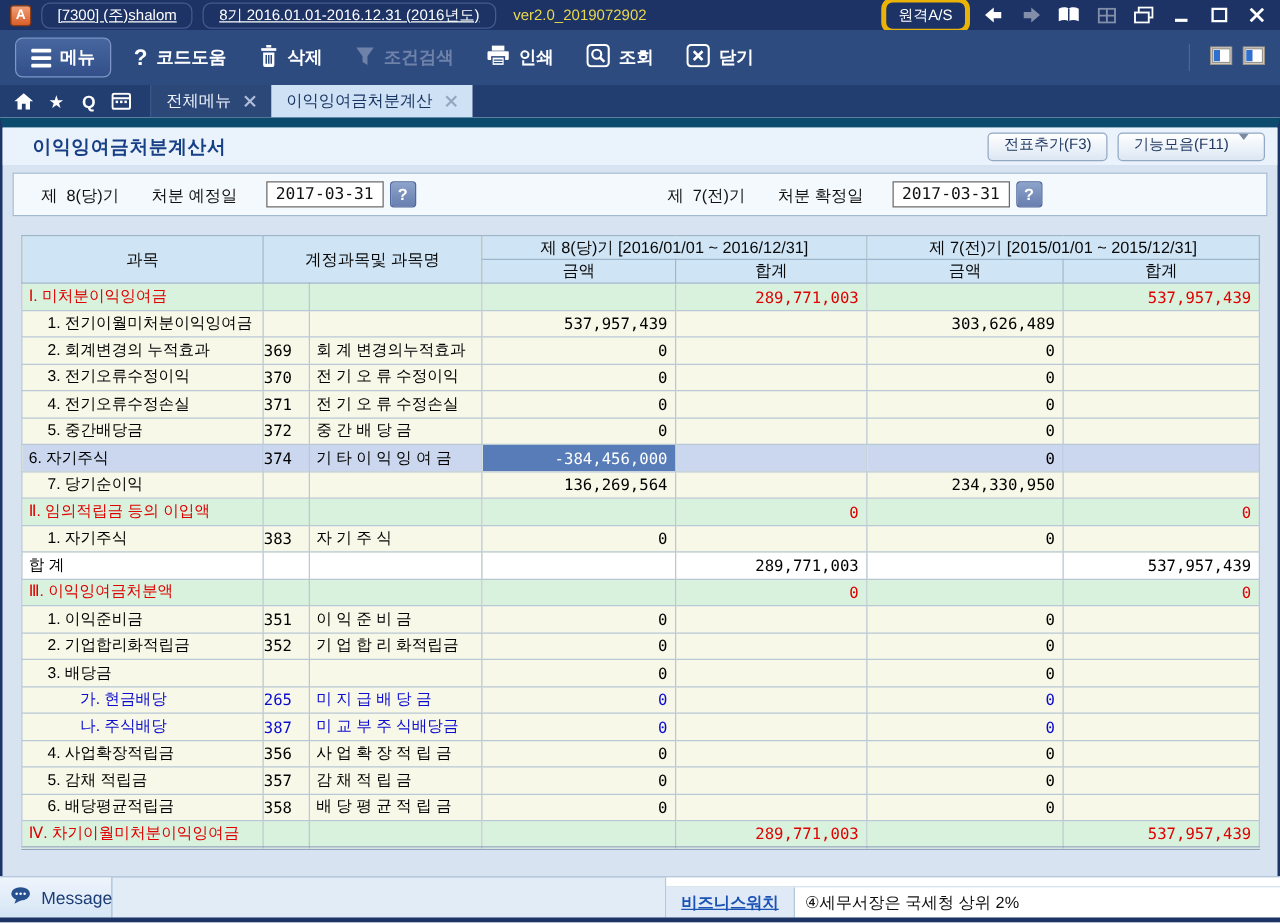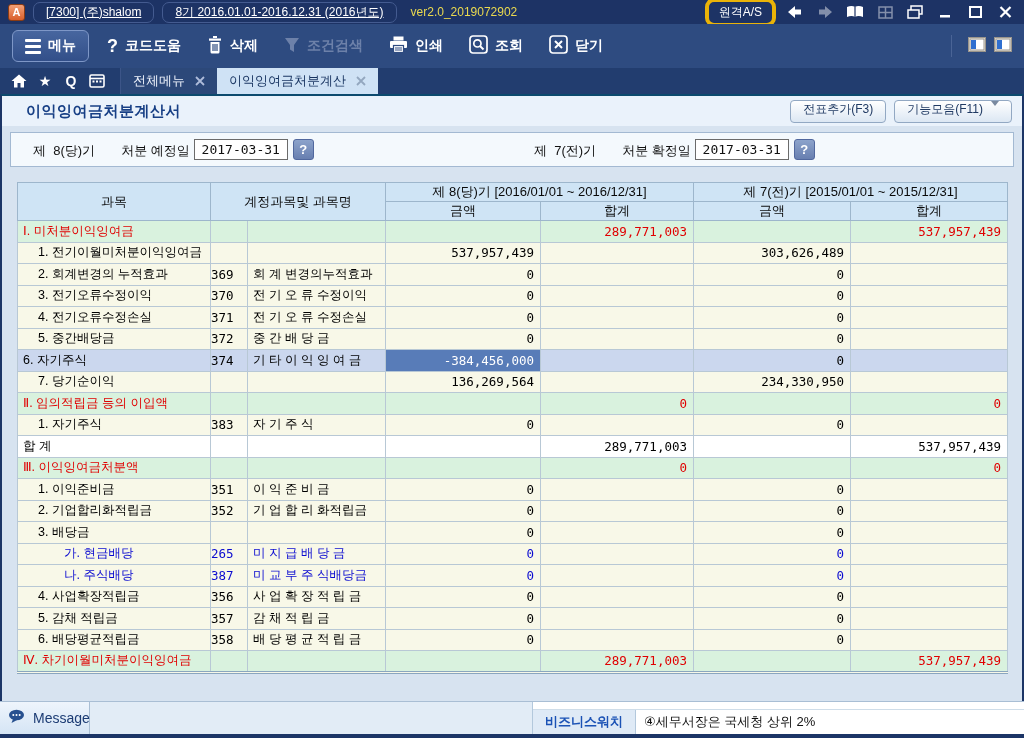--- a/index.html
+++ b/index.html
@@ -32,33 +32,33 @@
   
   .tabbar{height:26px;background:#223d6f;display:flex;align-items:stretch;padding-left:6px;flex:0 0 auto}
   .tbi{width:26px;display:flex;align-items:center;justify-content:center;color:#fff}
   .tbi .glyph{font-size:14px;font-weight:bold;color:#fff}
   .tab{display:flex;align-items:center;padding:0 12px;gap:10px;font-size:13px;white-space:nowrap}
   .tab-inactive{background:#2c4879;color:#eef3fc;border-left:1px solid #3c5588;margin-left:10px}
   .tab-active{background:#cfe2f5;color:#16325f}
   .tabx{display:flex;align-items:center}
 
   
-  .content{flex:1;background:#d7e3f0;border-left:2px solid #1c3566;border-right:2px solid #1c3566;border-top:2px solid #0c4a6e;overflow:hidden}
+  .content{flex:1;background:#d7e3f0;border-left:2px solid #1c3566;border-right:2px solid #1c3566;border-top:8px solid #0c4a6e;overflow:hidden}
   .pagehead{height:30px;background:#eaf2fb;display:flex;align-items:center;padding:0 10px}
   .pagetitle{color:#173f85;font-weight:bold;font-size:15px;margin-left:14px;letter-spacing:.5px}
   .ph-btns{margin-left:auto;display:flex;gap:8px}
   .btn{height:23px;border:1px solid #92a8c3;border-radius:4px;background:linear-gradient(#ffffff,#dce7f3);color:#203a63;font-size:12px;display:flex;align-items:flex-start;padding:0 12px;gap:8px;white-space:nowrap}
   .caret{width:0;height:0;border-left:4px solid transparent;border-right:4px solid transparent;border-top:5px solid #7a8aa0}
 
   
   .filterbox{margin:6px 8px 0;height:35px;background:#f4f9fd;border:1px solid #a3b9d2;display:flex;align-items:center;font-size:13px;color:#111}
   .fgroup{display:flex;align-items:flex-end;width:50%}
   .fgroup .lab1{margin-left:22px;white-space:pre}
   .fgroup .lab2{margin-left:26px;white-space:pre}
-  .datebox{width:94px;height:21px;border:1px solid #6b6b6b;background:#fff;display:flex;align-items:center;justify-content:center;font-size:13px;margin-left:4px;font-family:"DejaVu Sans Mono",monospace}
+  .datebox{width:94px;height:21px;border:1px solid #6b6b6b;background:#fff;display:flex;align-items:center;justify-content:center;font-size:13px;margin-left:23px;font-family:"DejaVu Sans Mono",monospace}
   .qbtn{width:21px;height:21px;margin-left:5px;background:linear-gradient(#8ca3cb,#687fb0);border:1px solid #51689e;border-radius:3px;color:#fff;font-weight:bold;display:flex;align-items:center;justify-content:center;font-size:13px}
 
   
   .grid{margin:15px 0 0 15px;border-collapse:collapse;table-layout:fixed;width:990px;background:#f8f8e8;border:1px solid #8aa6bf;border-bottom:3px double #8aa6bf}
   .grid th{background:#cfe4f5;font-weight:normal;font-size:13px;color:#0a0a0a;border:1px solid #9db6cc;padding:0;white-space:nowrap;overflow:hidden}
   .grid thead tr:first-child{height:18px}
   .grid thead tr:last-child{height:16px}
   .grid td{border:1px solid #b8c8d5;height:21.5px;padding:0;white-space:nowrap;overflow:hidden;font-size:12.5px;color:#000}
   td.c-name{padding:0 5px;text-align:left}
   td.c-code{text-align:left;font-family:"DejaVu Sans Mono",monospace}
@@ -72,21 +72,21 @@
   .row-selected td{background:#cbd7ee}
   .row-selected td.sel{background:#587cb8;color:#fff}
 
   
   .statusbar{height:33px;background:#e2ecf6;border-top:1px solid #a9bed4;display:flex;flex:0 0 auto}
   .msgchip{width:90px;background:linear-gradient(#eef5fc,#d5e5f5);border-right:1px solid #a9bed4;display:flex;align-items:center;gap:7px;padding-left:8px;color:#1c3c74;font-size:14px;white-space:nowrap}
   .mid{flex:1}
   .ticker{width:492px;display:flex;flex-direction:column;border-left:1px solid #b3c8dc}
   .ticker-top{height:8px;background:#fff;border-bottom:1px solid #cfdde9}
   .ticker-main{flex:1;display:flex;align-items:stretch}
-  .ticker-label{padding:0 12px;color:#1b52b5;font-weight:bold;font-size:13px;background:#dfeaf6;display:flex;align-items:center;border-right:1px solid #b3c8dc;white-space:nowrap}
+  .ticker-label{padding:0 12px;color:#1b52b5;font-weight:bold;text-decoration:underline;font-size:13px;background:#dfeaf6;display:flex;align-items:center;border-right:1px solid #b3c8dc;white-space:nowrap}
   .ticker-text{flex:1;background:#fff;display:flex;align-items:center;padding-left:8px;font-size:13px;color:#111;white-space:nowrap}
   .bottomstrip{height:4px;background:#1c3566;flex:0 0 auto}
 </style>
 </head>
 <body>
 
 <div class="window">
 
   <div class="titlebar">
     <div class="appicon">A</div>

